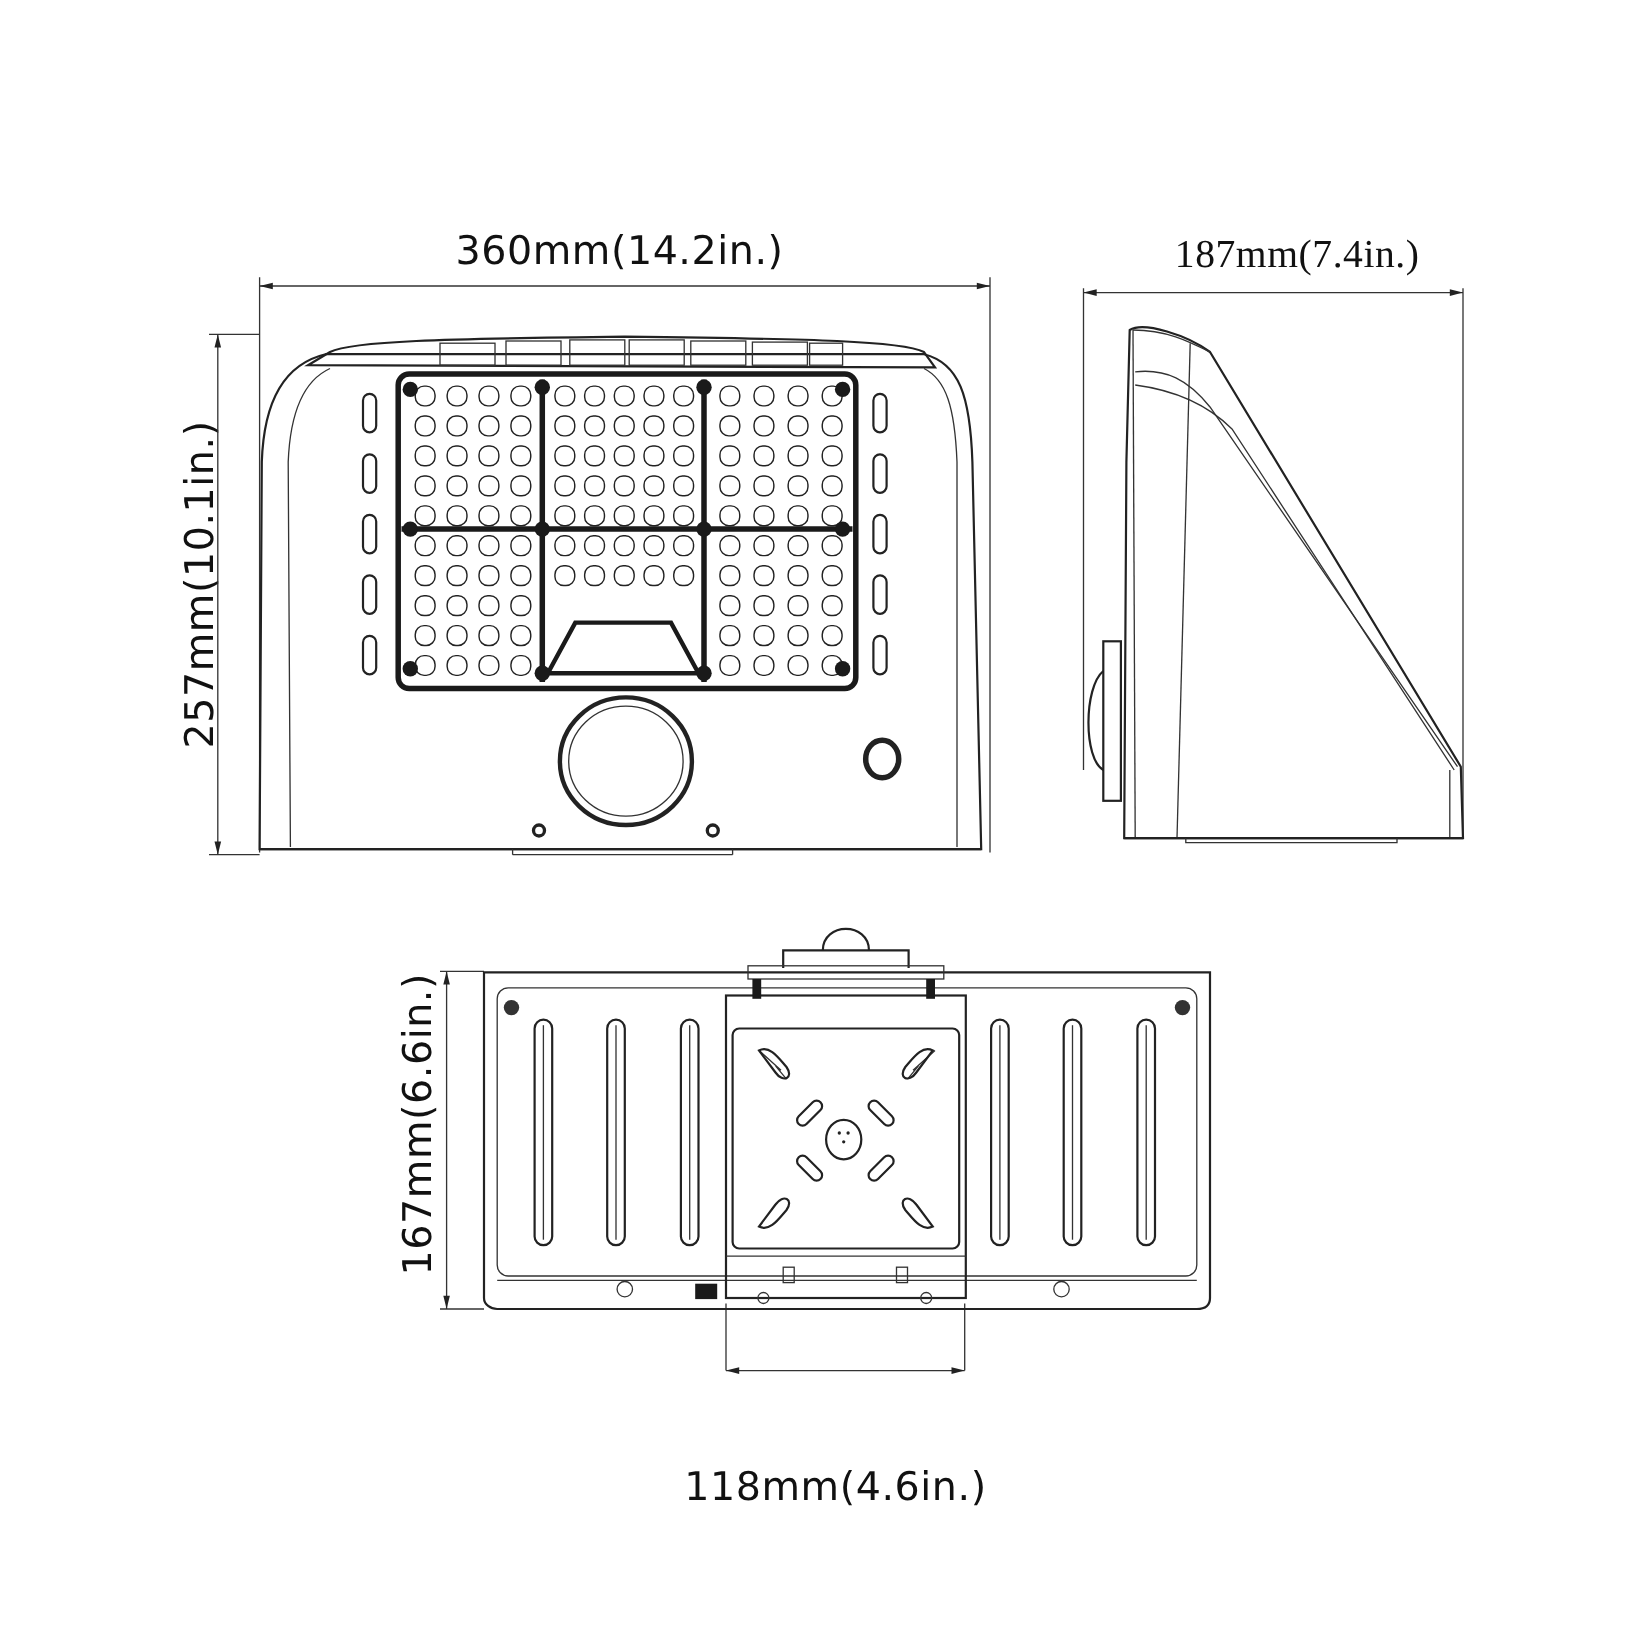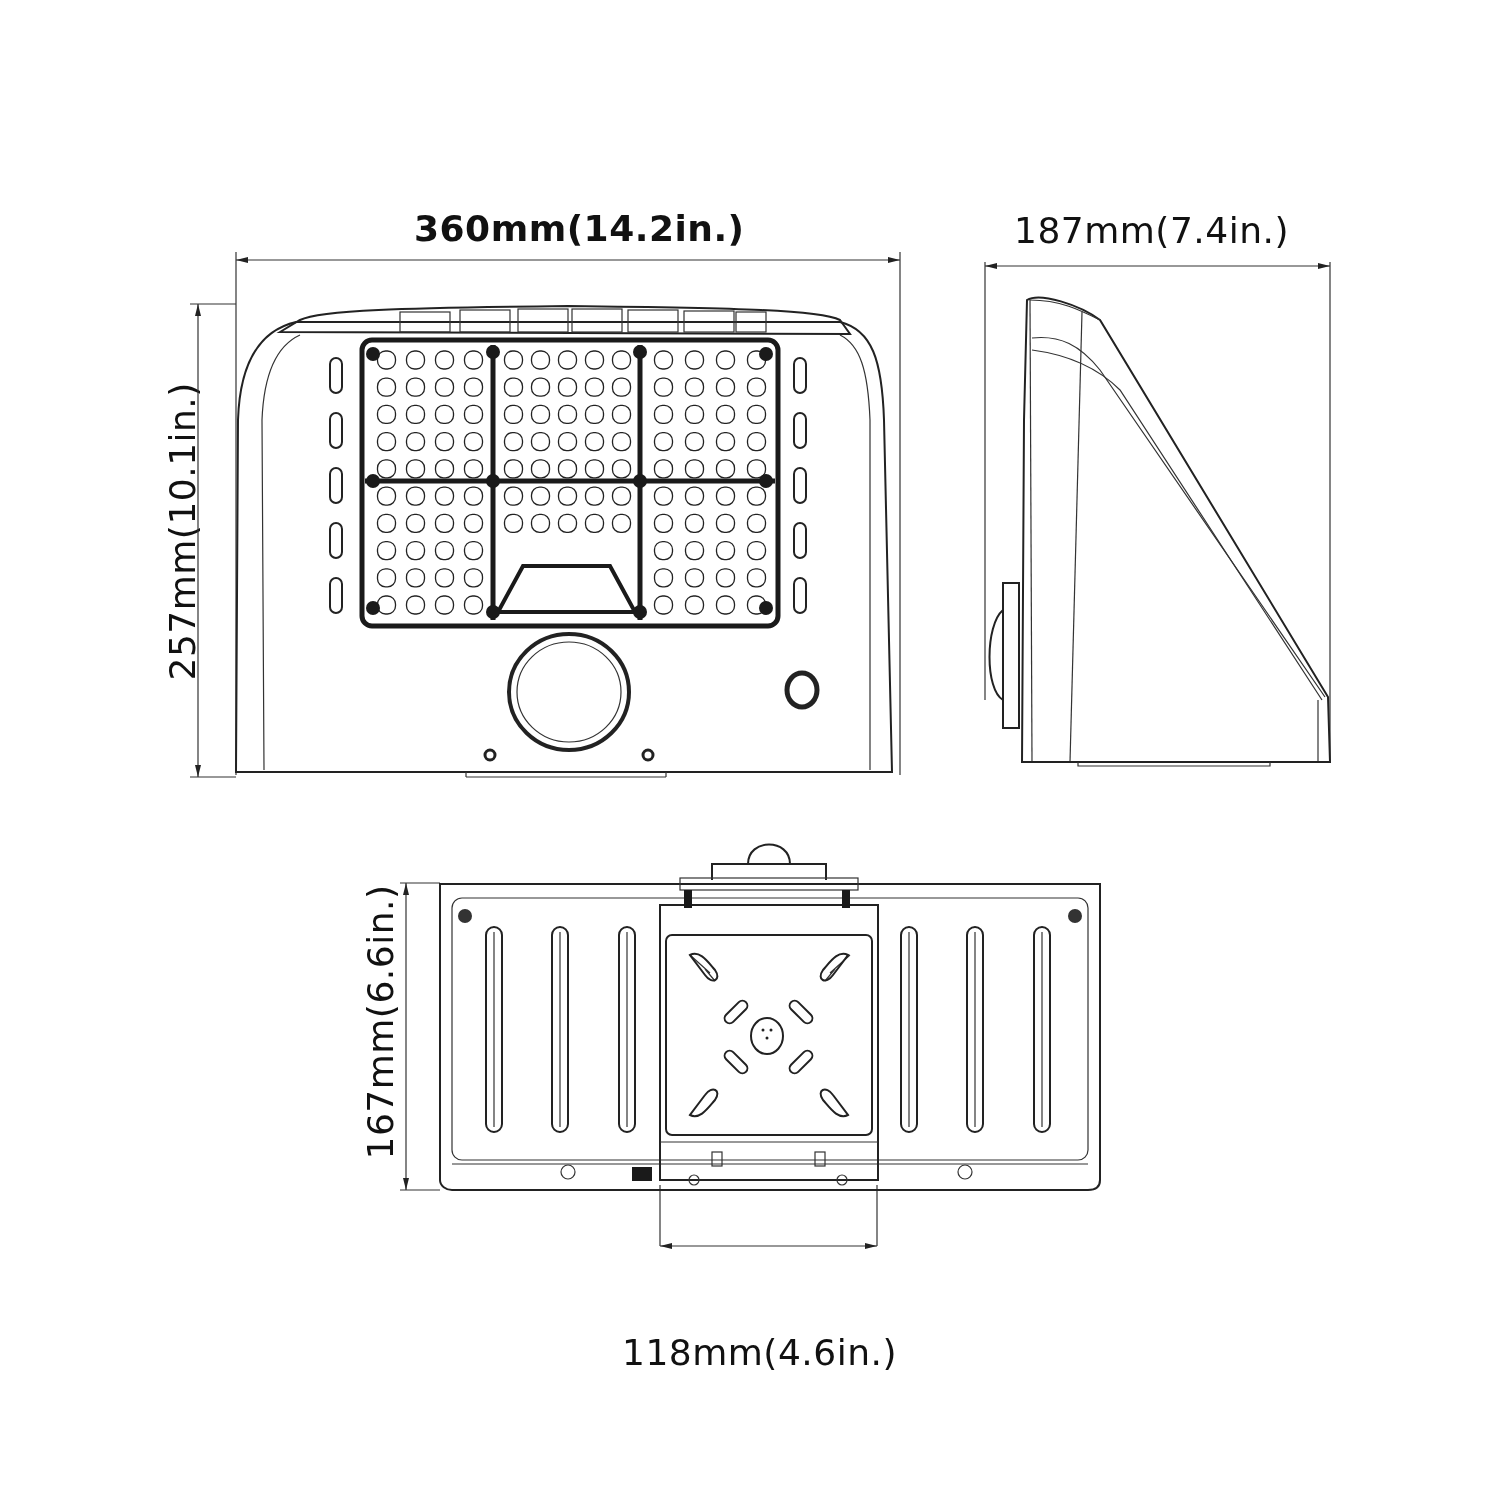--- a/index.html
+++ b/index.html
@@ -7,22 +7,22 @@
   svg { position: absolute; left: 0; top: 0; }
   .dim { position: absolute; font-family: "DejaVu Sans", sans-serif; font-size: 36px; color: #111; white-space: nowrap; letter-spacing: 0.5px; }
   .dim-v { transform-origin: center center; transform: rotate(-90deg); }
   .ln { stroke: #222; fill: none; stroke-width: 2; }
   .thin { stroke: #333; fill: none; stroke-width: 1.2; }
   .thick { stroke: #1a1a1a; fill: none; stroke-width: 5; }
 </style>
 </head>
 <body>
 
-<div class="dim" style="left:414px; top:208px;font-weight:bold;">360mm(14.2in.)</div>
-<div class="dim" style="left:1014px; top:210px;">187mm(7.4in.)</div>
+<div class="dim" style="left:414px; top:208px;">360mm(14.2in.)</div>
+<div class="dim" style="left:1068px; top:210px;font-family:Liberation Serif, serif;">187mm(7.4in.)</div>
 <div class="dim dim-v" style="left:37px; top:515px; width:290px; text-align:center;">257mm(10.1in.)</div>
 <div class="dim dim-v" style="left:255px; top:1014px; width:250px; text-align:center;">167mm(6.6in.)</div>
 <div class="dim" style="left:622px; top:1332px;">118mm(4.6in.)</div>
 
 <svg width="1500" height="1500" viewBox="0 0 1500 1500">
 
   <g>
     <line class="thin" x1="236" y1="260" x2="900" y2="260"></line>
     <line class="thin" x1="236" y1="252" x2="236" y2="775"></line>
     <line class="thin" x1="900" y1="252" x2="900" y2="775"></line>

